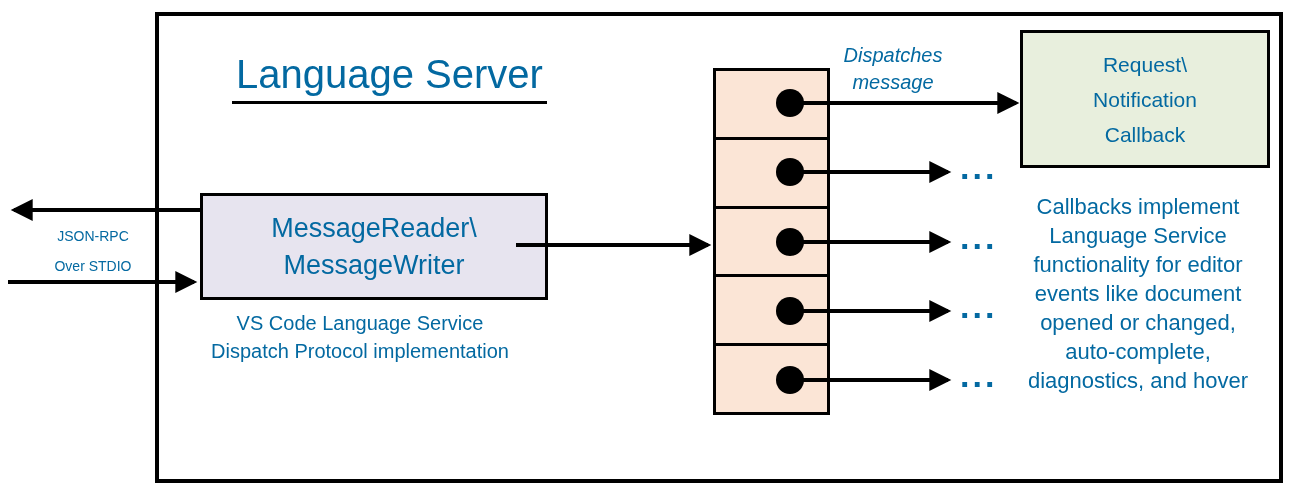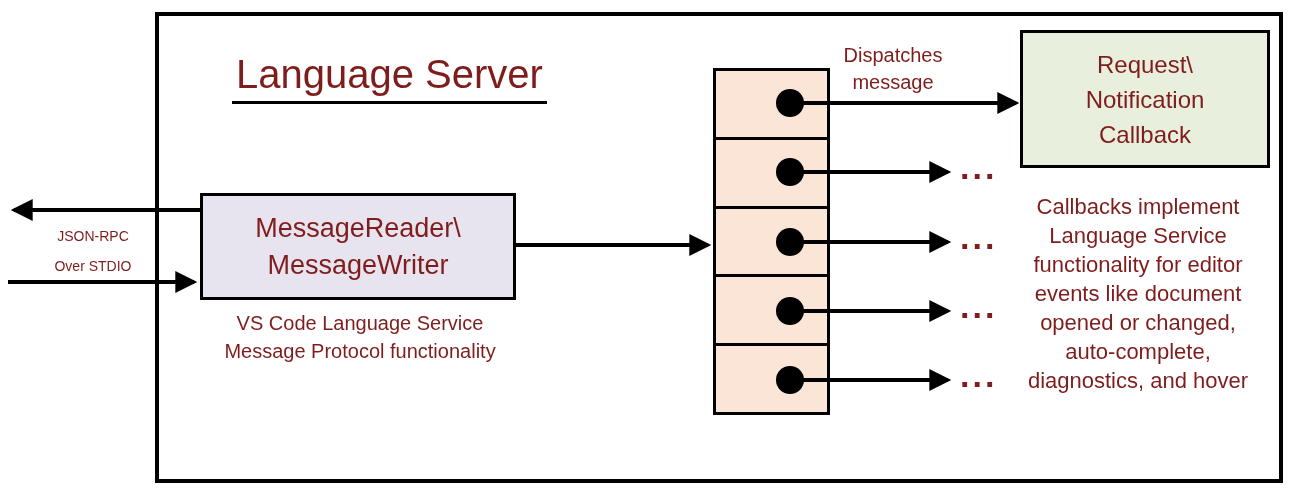--- a/index.html
+++ b/index.html
@@ -9,21 +9,21 @@
     --line:#000000;
     --bg:#ffffff;
   }
   *{margin:0;padding:0;box-sizing:border-box;}
   html,body{background:#fff;}
   .canvas{
     position:relative;
     width:1291px;height:494px;
     background:var(--bg);
     font-family:"Liberation Sans", sans-serif;
-    color:#7f1d1d;
+    color:#0369a1;
     overflow:hidden;
   }
   .abs{position:absolute;}
   .outer-box{
     left:155px;top:12px;width:1128px;height:471px;
     border:4px solid var(--line);
     background:transparent;
     z-index:1;
   }
   .title{
@@ -33,21 +33,21 @@
     border-bottom:3px solid #000;
     z-index:3;
     white-space:pre;
   }
   .io-label{
     left:20px;top:221px;width:146px;
     font-size:14px;line-height:30px;
     text-align:center;white-space:pre-line;z-index:3;
   }
   .reader-box{
-    left:200px;top:193px;width:316px;height:107px;
+    left:200px;top:193px;width:348px;height:107px;
     background:var(--reader-fill);
     border:3px solid var(--line);
     display:flex;align-items:center;justify-content:center;
     text-align:center;font-size:27px;line-height:37px;
     white-space:pre-line;z-index:2;
   }
   .reader-caption{
     left:180px;top:309px;width:360px;
     text-align:center;font-size:20px;line-height:28px;
     white-space:pre-line;z-index:3;
@@ -67,29 +67,29 @@
     flex:1 1 0;background:var(--cell-fill);
   }
   .dispatch-cell + .dispatch-cell{border-top:3px solid var(--line);}
   .dispatch-caption{
     left:640px;top:424px;width:265px;
     text-align:center;font-size:20px;line-height:27px;
     white-space:pre-line;z-index:3;
   }
   .dispatches-label{
     left:828px;top:42px;width:130px;
-    font-size:20px;line-height:27px;
+    font-style:italic;font-size:20px;line-height:27px;
     text-align:center;white-space:pre-line;z-index:3;
   }
   .callback-box{
     left:1020px;top:30px;width:250px;height:138px;
     background:var(--callback-fill);
     border:3px solid var(--line);
     display:flex;align-items:center;justify-content:center;
-    text-align:center;font-size:24px;line-height:35px;
+    text-align:center;font-size:21px;line-height:35px;
     white-space:pre-line;z-index:2;
   }
   .callbacks-note{
     left:1003px;top:192px;width:270px;
     text-align:center;font-size:22px;line-height:29px;
     white-space:pre-line;z-index:3;
   }
   .ellipsis{
     left:960px;width:64px;height:36px;
     font-size:34px;line-height:34px;font-weight:700;
@@ -110,21 +110,21 @@
   <div class="abs title">Language Server</div>
 
   <div class="abs io-label">JSON-RPC
 Over STDIO</div>
 
   <div class="abs reader-box">
     <span>MessageReader\
 MessageWriter</span>
   </div>
   <div class="abs reader-caption">VS Code Language Service
-Message Protocol functionality</div>
+Dispatch Protocol implementation</div>
 
 
   <div class="abs dispatch-map">
     <div class="dispatch-cell"></div>
     <div class="dispatch-cell"></div>
     <div class="dispatch-cell"></div>
     <div class="dispatch-cell"></div>
     <div class="dispatch-cell"></div>
   </div>
 

